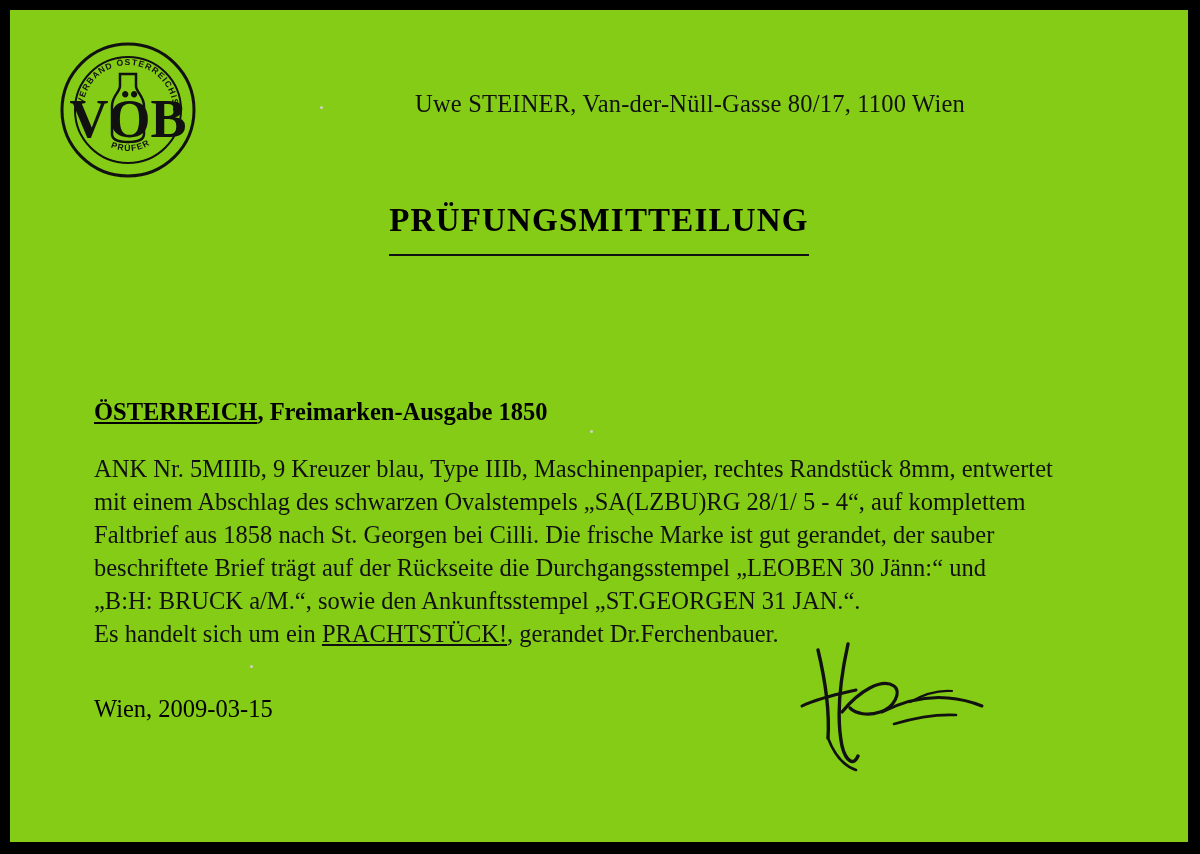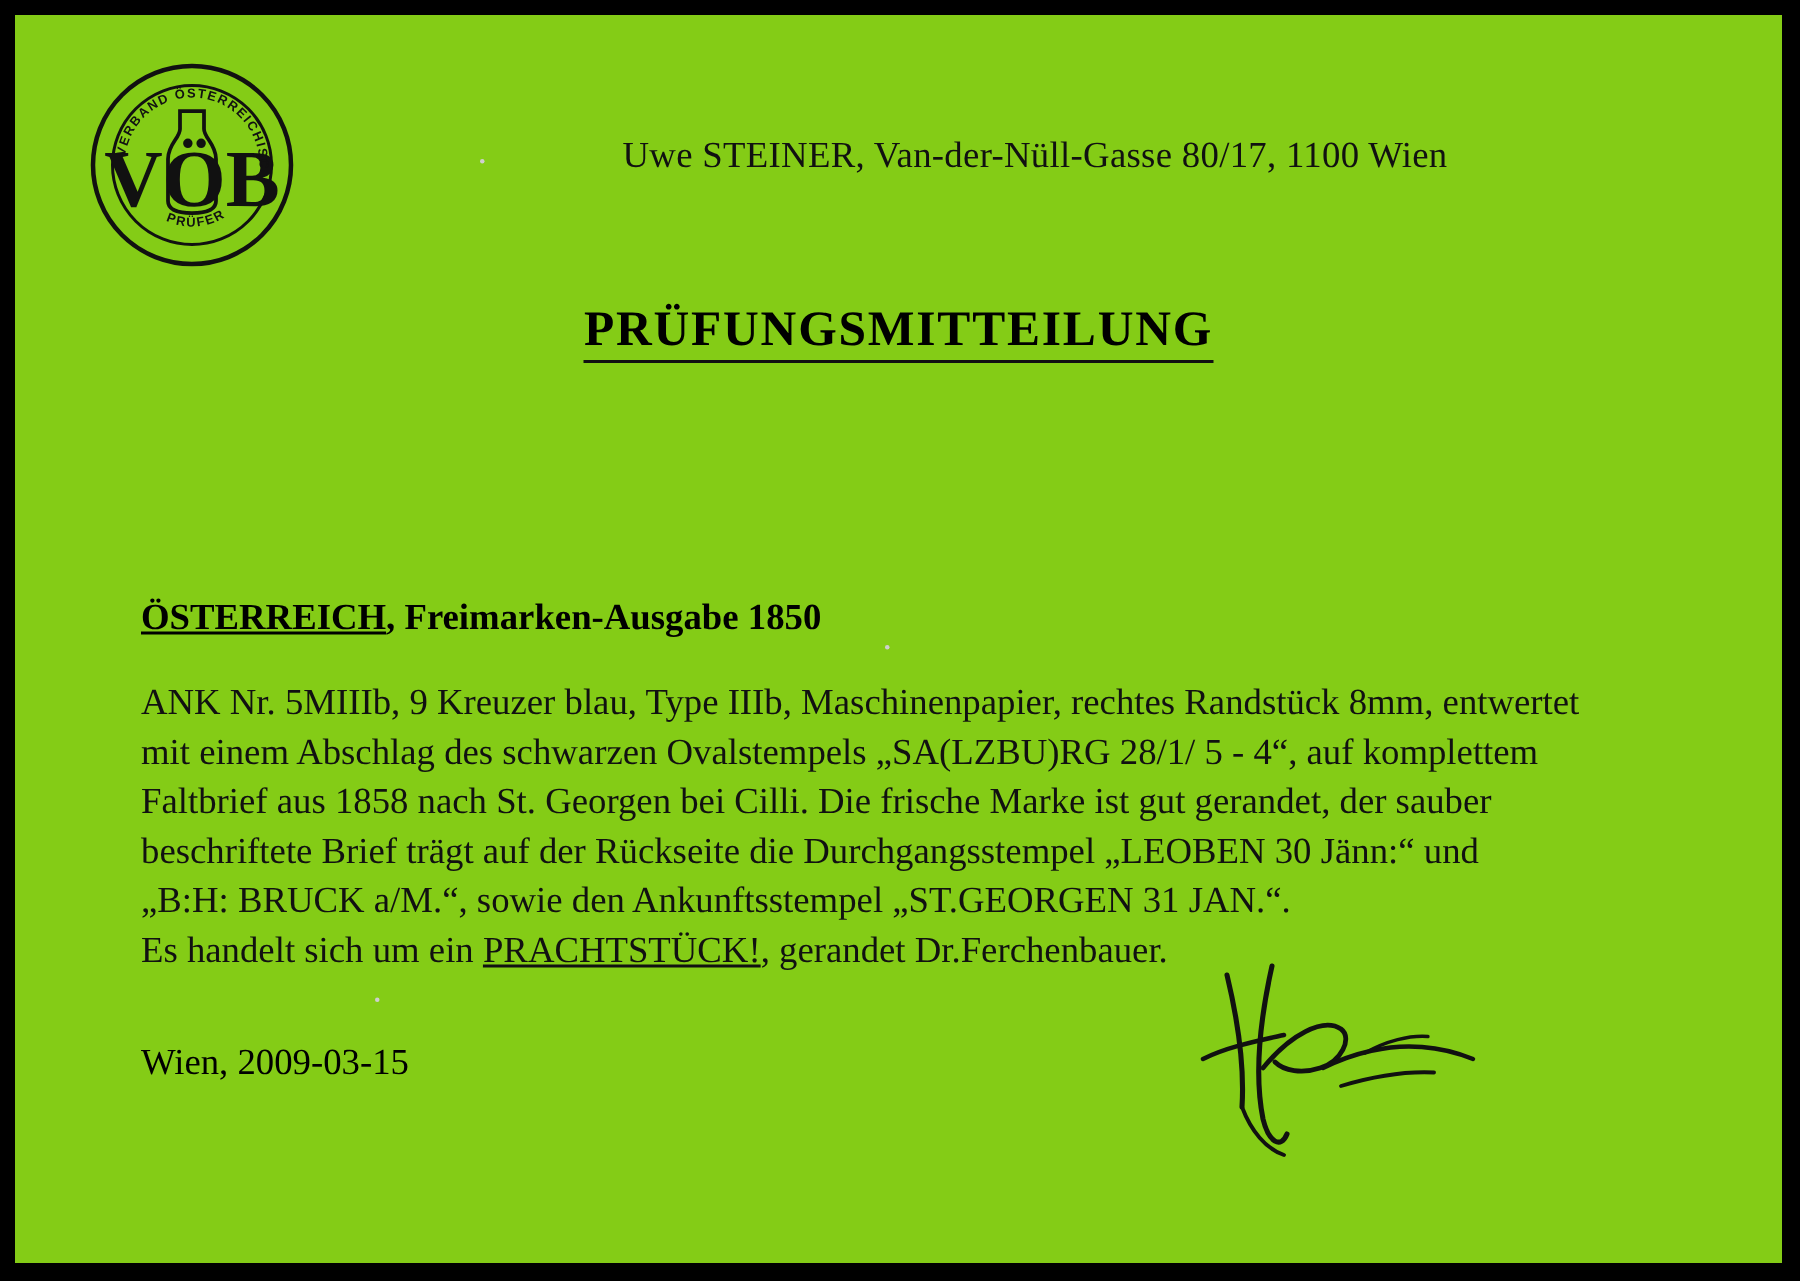--- a/index.html
+++ b/index.html
@@ -51,21 +51,21 @@
     left: 0;
     top: 192px;
     width: 100%;
     text-align: center;
     font-size: 33px;
     font-weight: bold;
     letter-spacing: 1.2px;
   }
   .title span {
     border-bottom: 2px solid #111;
-    padding-bottom: 2px;
+    padding-bottom: 16px;
   }
 
   
   .body-block {
     position: absolute;
     left: 84px;
     top: 388px;
     width: 1010px;
   }
   .country-line {

